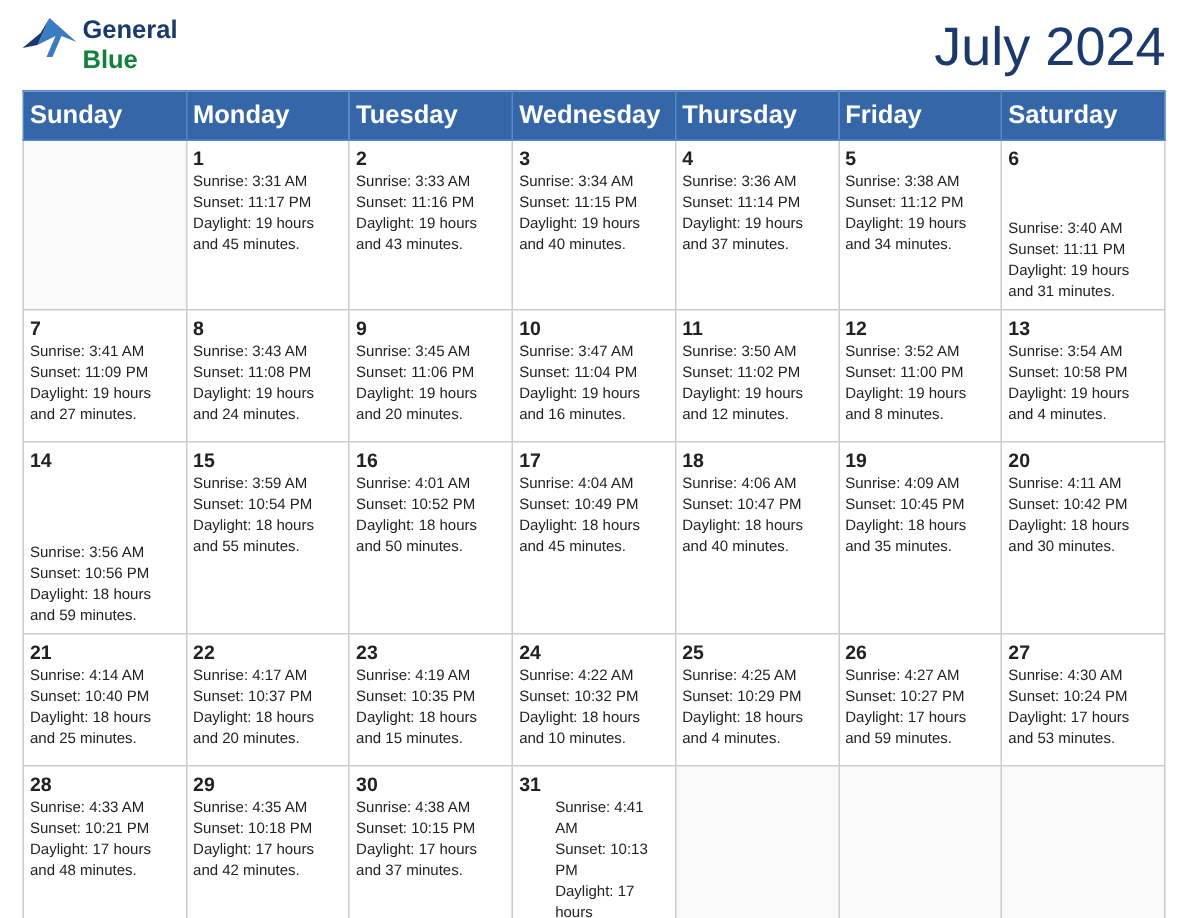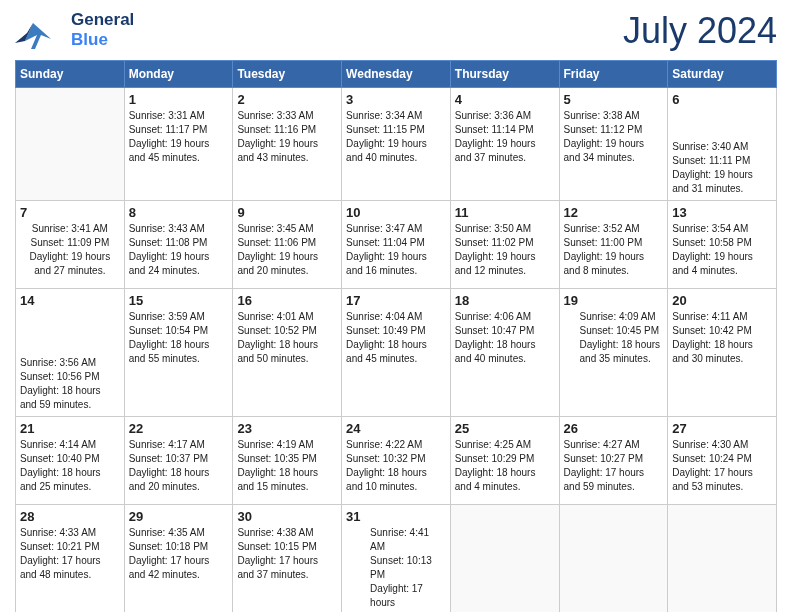--- a/index.html
+++ b/index.html
@@ -11,22 +11,22 @@
       padding: 10px 15px 15px 15px;
     }
     .header {
       display: flex;
       justify-content: space-between;
       align-items: flex-start;
       margin-bottom: 8px;
     }
     .logo {
       display: flex;
-      align-items: flex-end;
-      gap: 20px;
+      align-items: flex-start;
+      gap: 4px;
     }
     .logo-bird {
       width: 36px;
       height: 30px;
     }
     .title-block {
       text-align: right;
     }
     .month-year {
       font-size: 36px;
@@ -38,21 +38,21 @@
       color: #333;
     }
     table {
       width: 100%;
       border-collapse: collapse;
       table-layout: fixed;
     }
     thead tr th {
       background-color: #3466a8;
       color: #fff;
-      font-size: 12px;
+      font-size: 17px;
       font-weight: bold;
       padding: 6px 4px;
       text-align: left;
       border: 1px solid #5588cc;
     }
     tbody tr td {
       border: 1px solid #ccc;
       vertical-align: top;
       padding: 4px 4px 4px 4px;
       height: 88px;
@@ -80,21 +80,21 @@
 <body>
 
 <div class="header">
   <div class="logo">
     <svg class="logo-bird" viewBox="0 0 36 30">
       <polygon points="18,2 36,18 26,14 20,28 16,28 22,14 10,20" fill="#3a7cbf"></polygon>
       <polygon points="18,2 10,20 0,22 12,12" fill="#1a3a6b"></polygon>
     </svg>
     <div>
       <div style="font-size:17px;font-weight:bold;color:#1a3a6b;line-height:1.2">General</div>
-      <div style="font-size:17px;font-weight:bold;color:#3b82f6;line-height:1.2">Blue</div>
+      <div style="font-size:17px;font-weight:bold;color:#15803d;line-height:1.2">Blue</div>
     </div>
   </div>
   <div class="title-block">
     <div class="month-year">July 2024</div>
   </div>
 </div>
 
 <table>
   <thead>
     <tr>
@@ -149,21 +149,21 @@
           <span class="day-num">6</span>
           <div class="day-info" style="white-space: pre-line; margin-top: 33px;">Sunrise: 3:40 AM
 Sunset: 11:11 PM
 Daylight: 19 hours
 and 31 minutes.</div>
         </td>
       </tr>
       <tr>
         <td>
           <span class="day-num">7</span>
-          <div class="day-info" style="white-space: pre-line; text-align: center;">Sunrise: 3:41 AM
+          <div class="day-info" style="white-space: pre-line;">Sunrise: 3:41 AM
 Sunset: 11:09 PM
 Daylight: 19 hours
 and 27 minutes.</div>
         </td>
         <td>
           <span class="day-num">8</span>
           <div class="day-info" style="white-space: pre-line;">Sunrise: 3:43 AM
 Sunset: 11:08 PM
 Daylight: 19 hours
 and 24 minutes.</div>
@@ -235,21 +235,21 @@
         </td>
         <td>
           <span class="day-num">18</span>
           <div class="day-info" style="white-space: pre-line;">Sunrise: 4:06 AM
 Sunset: 10:47 PM
 Daylight: 18 hours
 and 40 minutes.</div>
         </td>
         <td>
           <span class="day-num">19</span>
-          <div class="day-info" style="white-space: pre-line; margin-left: 16px;">Sunrise: 4:09 AM
+          <div class="day-info" style="white-space: pre-line;">Sunrise: 4:09 AM
 Sunset: 10:45 PM
 Daylight: 18 hours
 and 35 minutes.</div>
         </td>
         <td>
           <span class="day-num">20</span>
           <div class="day-info" style="white-space: pre-line;">Sunrise: 4:11 AM
 Sunset: 10:42 PM
 Daylight: 18 hours
 and 30 minutes.</div>

